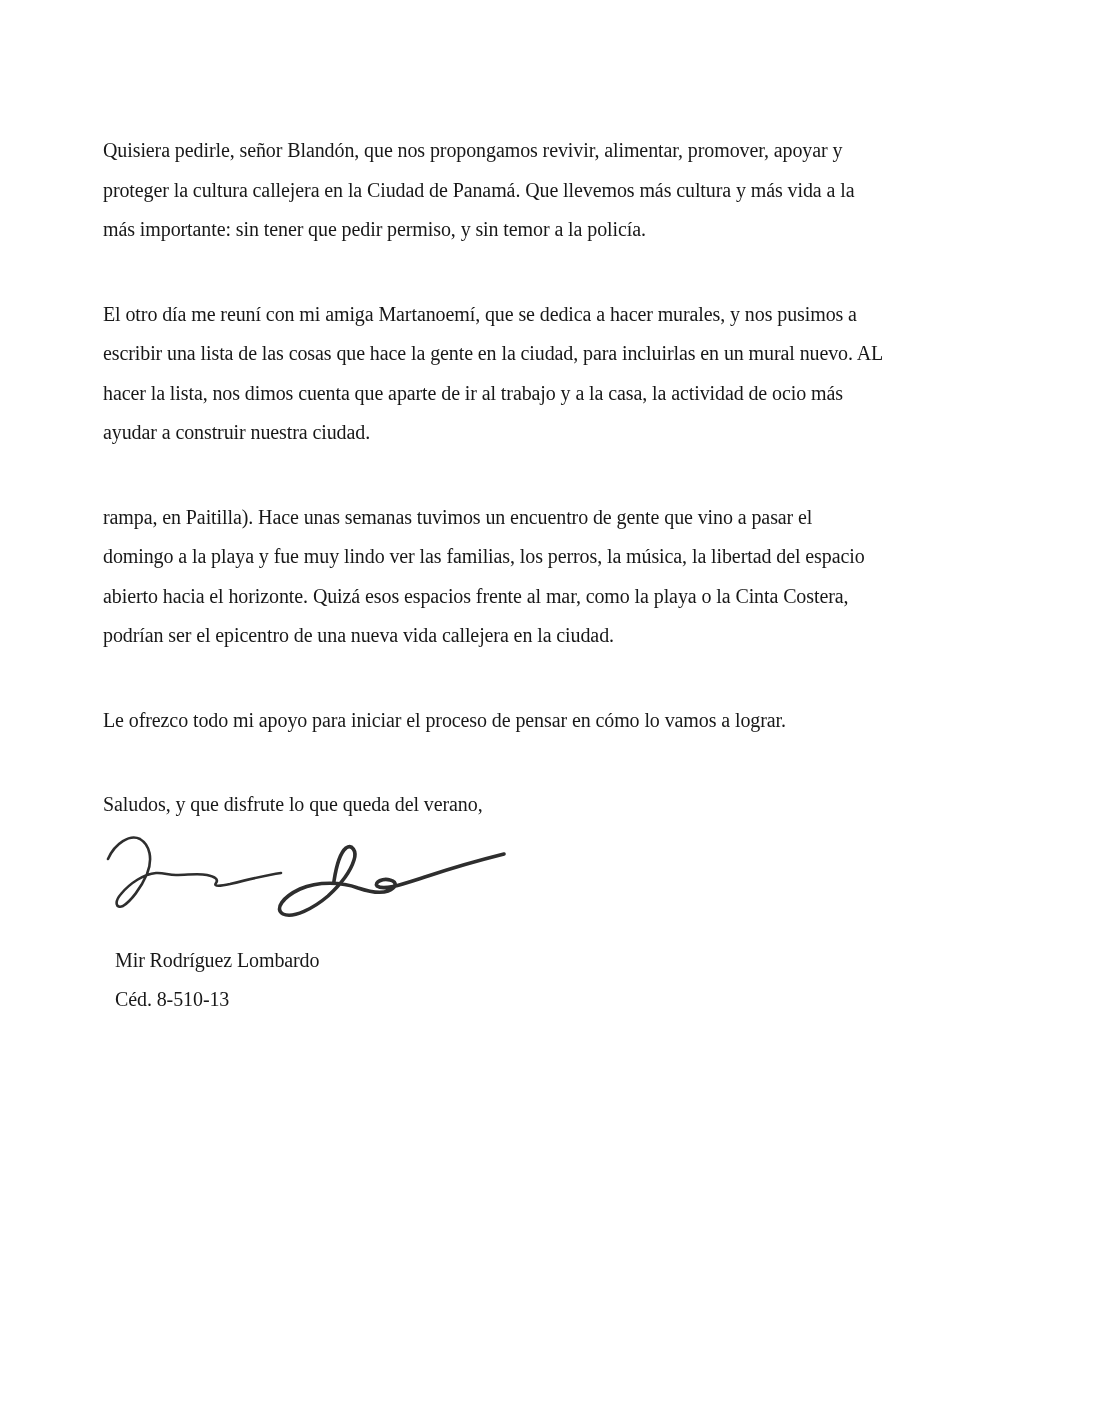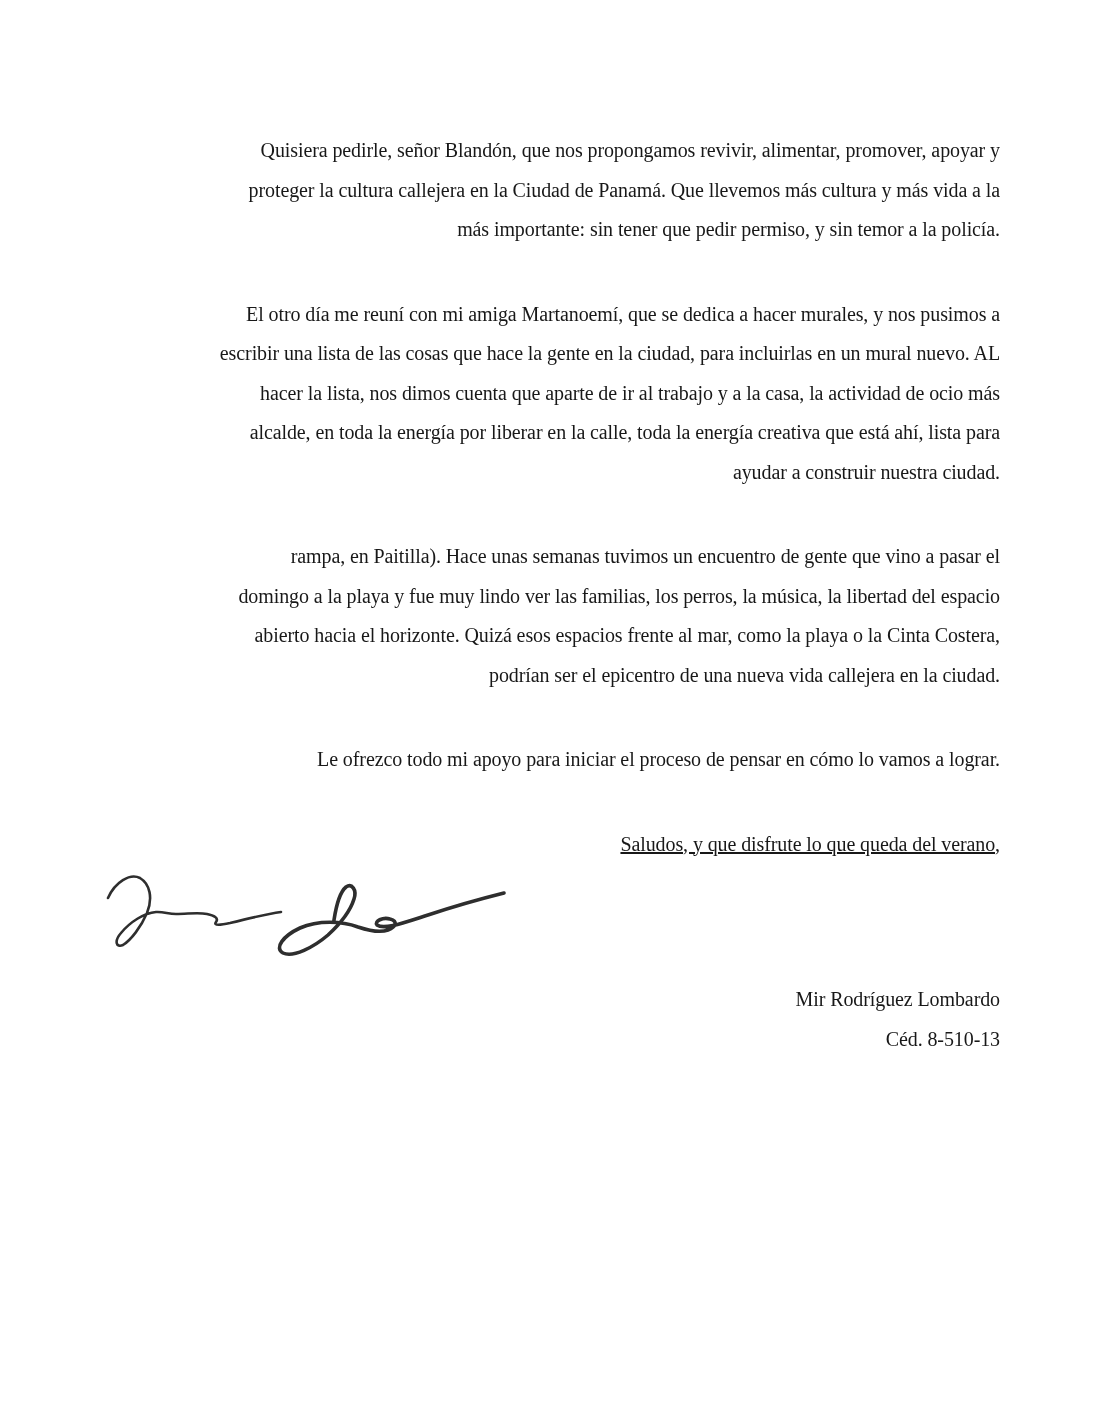--- a/index.html
+++ b/index.html
@@ -13,70 +13,68 @@
     font-family: "Liberation Serif", serif;
     color: #181818;
     overflow: hidden;
   }
   .page {
     box-sizing: border-box;
     width: 1100px;
     height: 1412px;
     padding: 131px 100px 0 103px;
     background: #ffffff;
-    text-align: right;
   }
   .para {
     margin: 0 0 45px 0;
   }
   .para .line,
   .line {
     font-size: 20px;
     line-height: 39.5px;
     height: 39.5px;
     white-space: pre;
     letter-spacing: -0.1px;
   }
   .closing {
     margin-bottom: 0;
-    text-decoration: underline;
   }
   .signature-wrap {
     margin-top: 2px;
     width: 410px;
     height: 100px;
   }
   .signature-wrap svg {
     display: block;
     width: 410px;
     height: 100px;
   }
   .signer-block {
     margin-top: 14px;
+    margin-left: 12px;
   }
   .signer-block .line {
     margin: 0;
   }
 </style>
 </head>
 <body>
 
 <div class="page">
 
   <div class="para">
       <div class="line">Quisiera pedirle, señor Blandón, que nos propongamos revivir, alimentar, promover, apoyar y</div>
       <div class="line">proteger la cultura callejera en la Ciudad de Panamá. Que llevemos más cultura y más vida a la</div>
       <div class="line">más importante: sin tener que pedir permiso, y sin temor a la policía.</div>
     </div>
 
   <div class="para">
       <div class="line">El otro día me reuní con mi amiga Martanoemí, que se dedica a hacer murales, y nos pusimos a</div>
       <div class="line">escribir una lista de las cosas que hace la gente en la ciudad, para incluirlas en un mural nuevo. AL</div>
       <div class="line">hacer la lista, nos dimos cuenta que aparte de ir al trabajo y a la casa, la actividad de ocio más</div>
-      <div class="line">alcalde, en toda la energía por liberar en la calle, toda la energía creativa que está ahí, lista para</div>
       <div class="line">ayudar a construir nuestra ciudad.</div>
     </div>
 
   <div class="para">
       <div class="line">rampa, en Paitilla). Hace unas semanas tuvimos un encuentro de gente que vino a pasar el</div>
       <div class="line">domingo a la playa y fue muy lindo ver las familias, los perros, la música, la libertad del espacio</div>
       <div class="line">abierto hacia el horizonte. Quizá esos espacios frente al mar, como la playa o la Cinta Costera,</div>
       <div class="line">podrían ser el epicentro de una nueva vida callejera en la ciudad.</div>
     </div>
 

